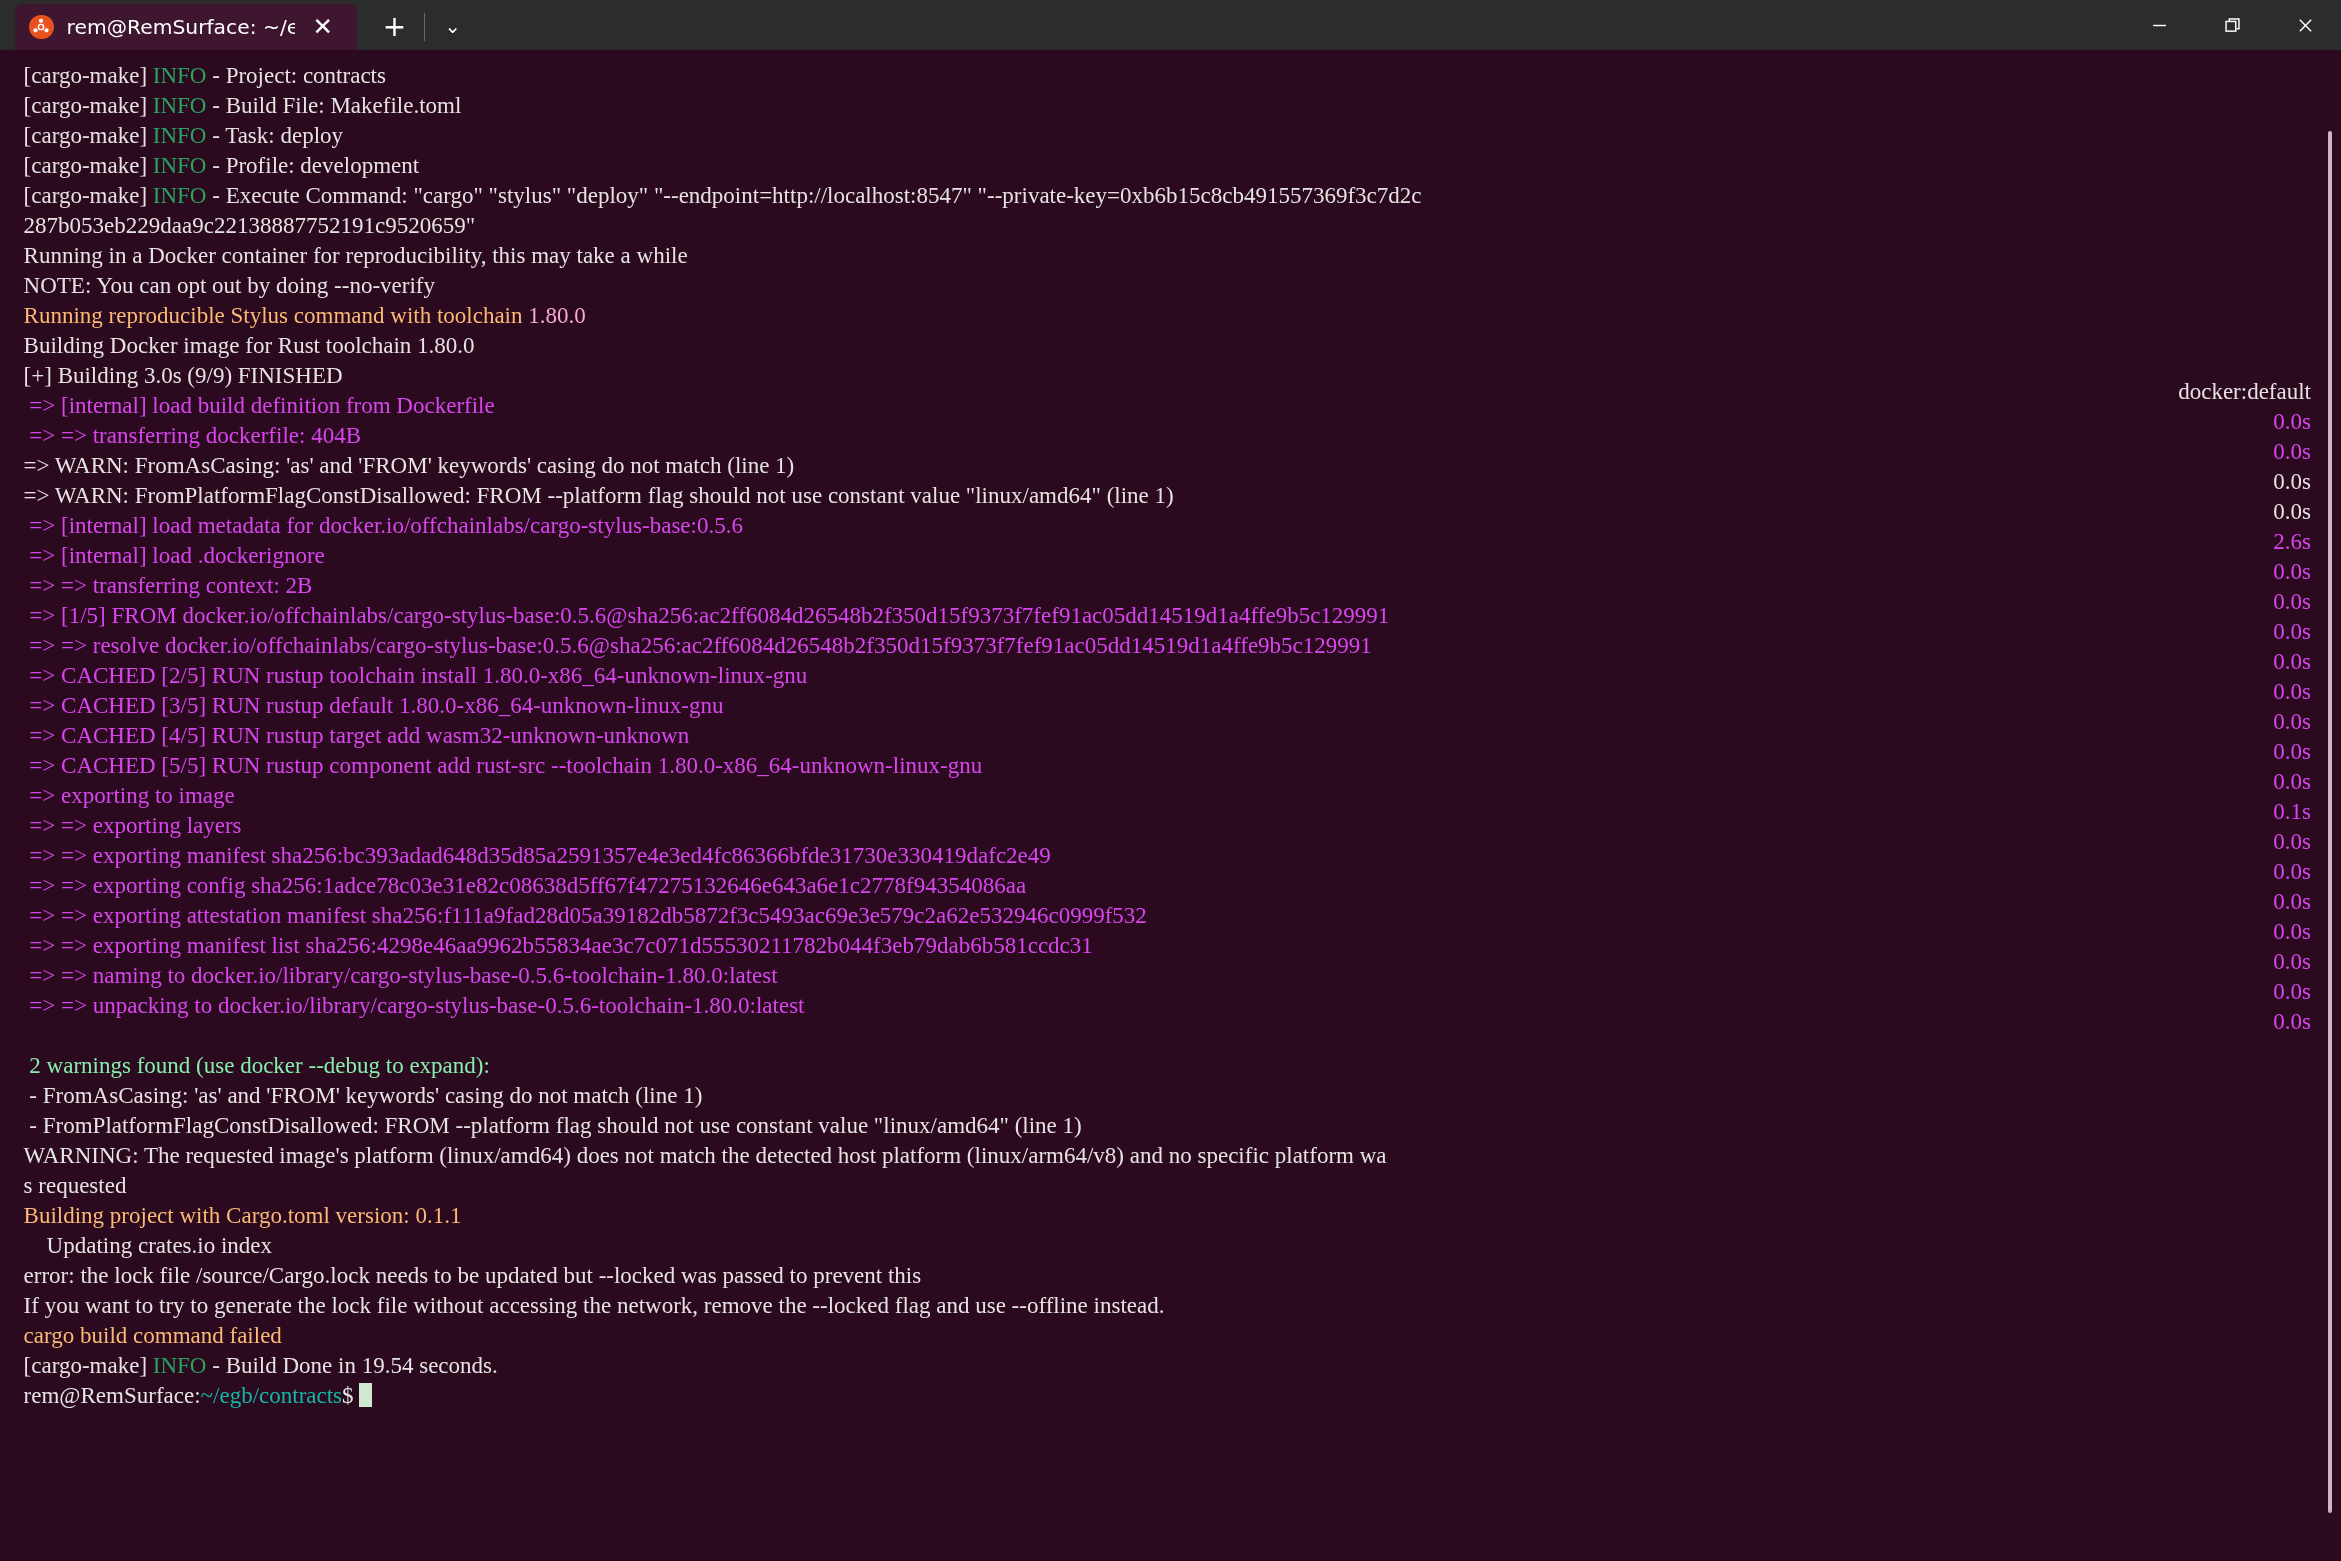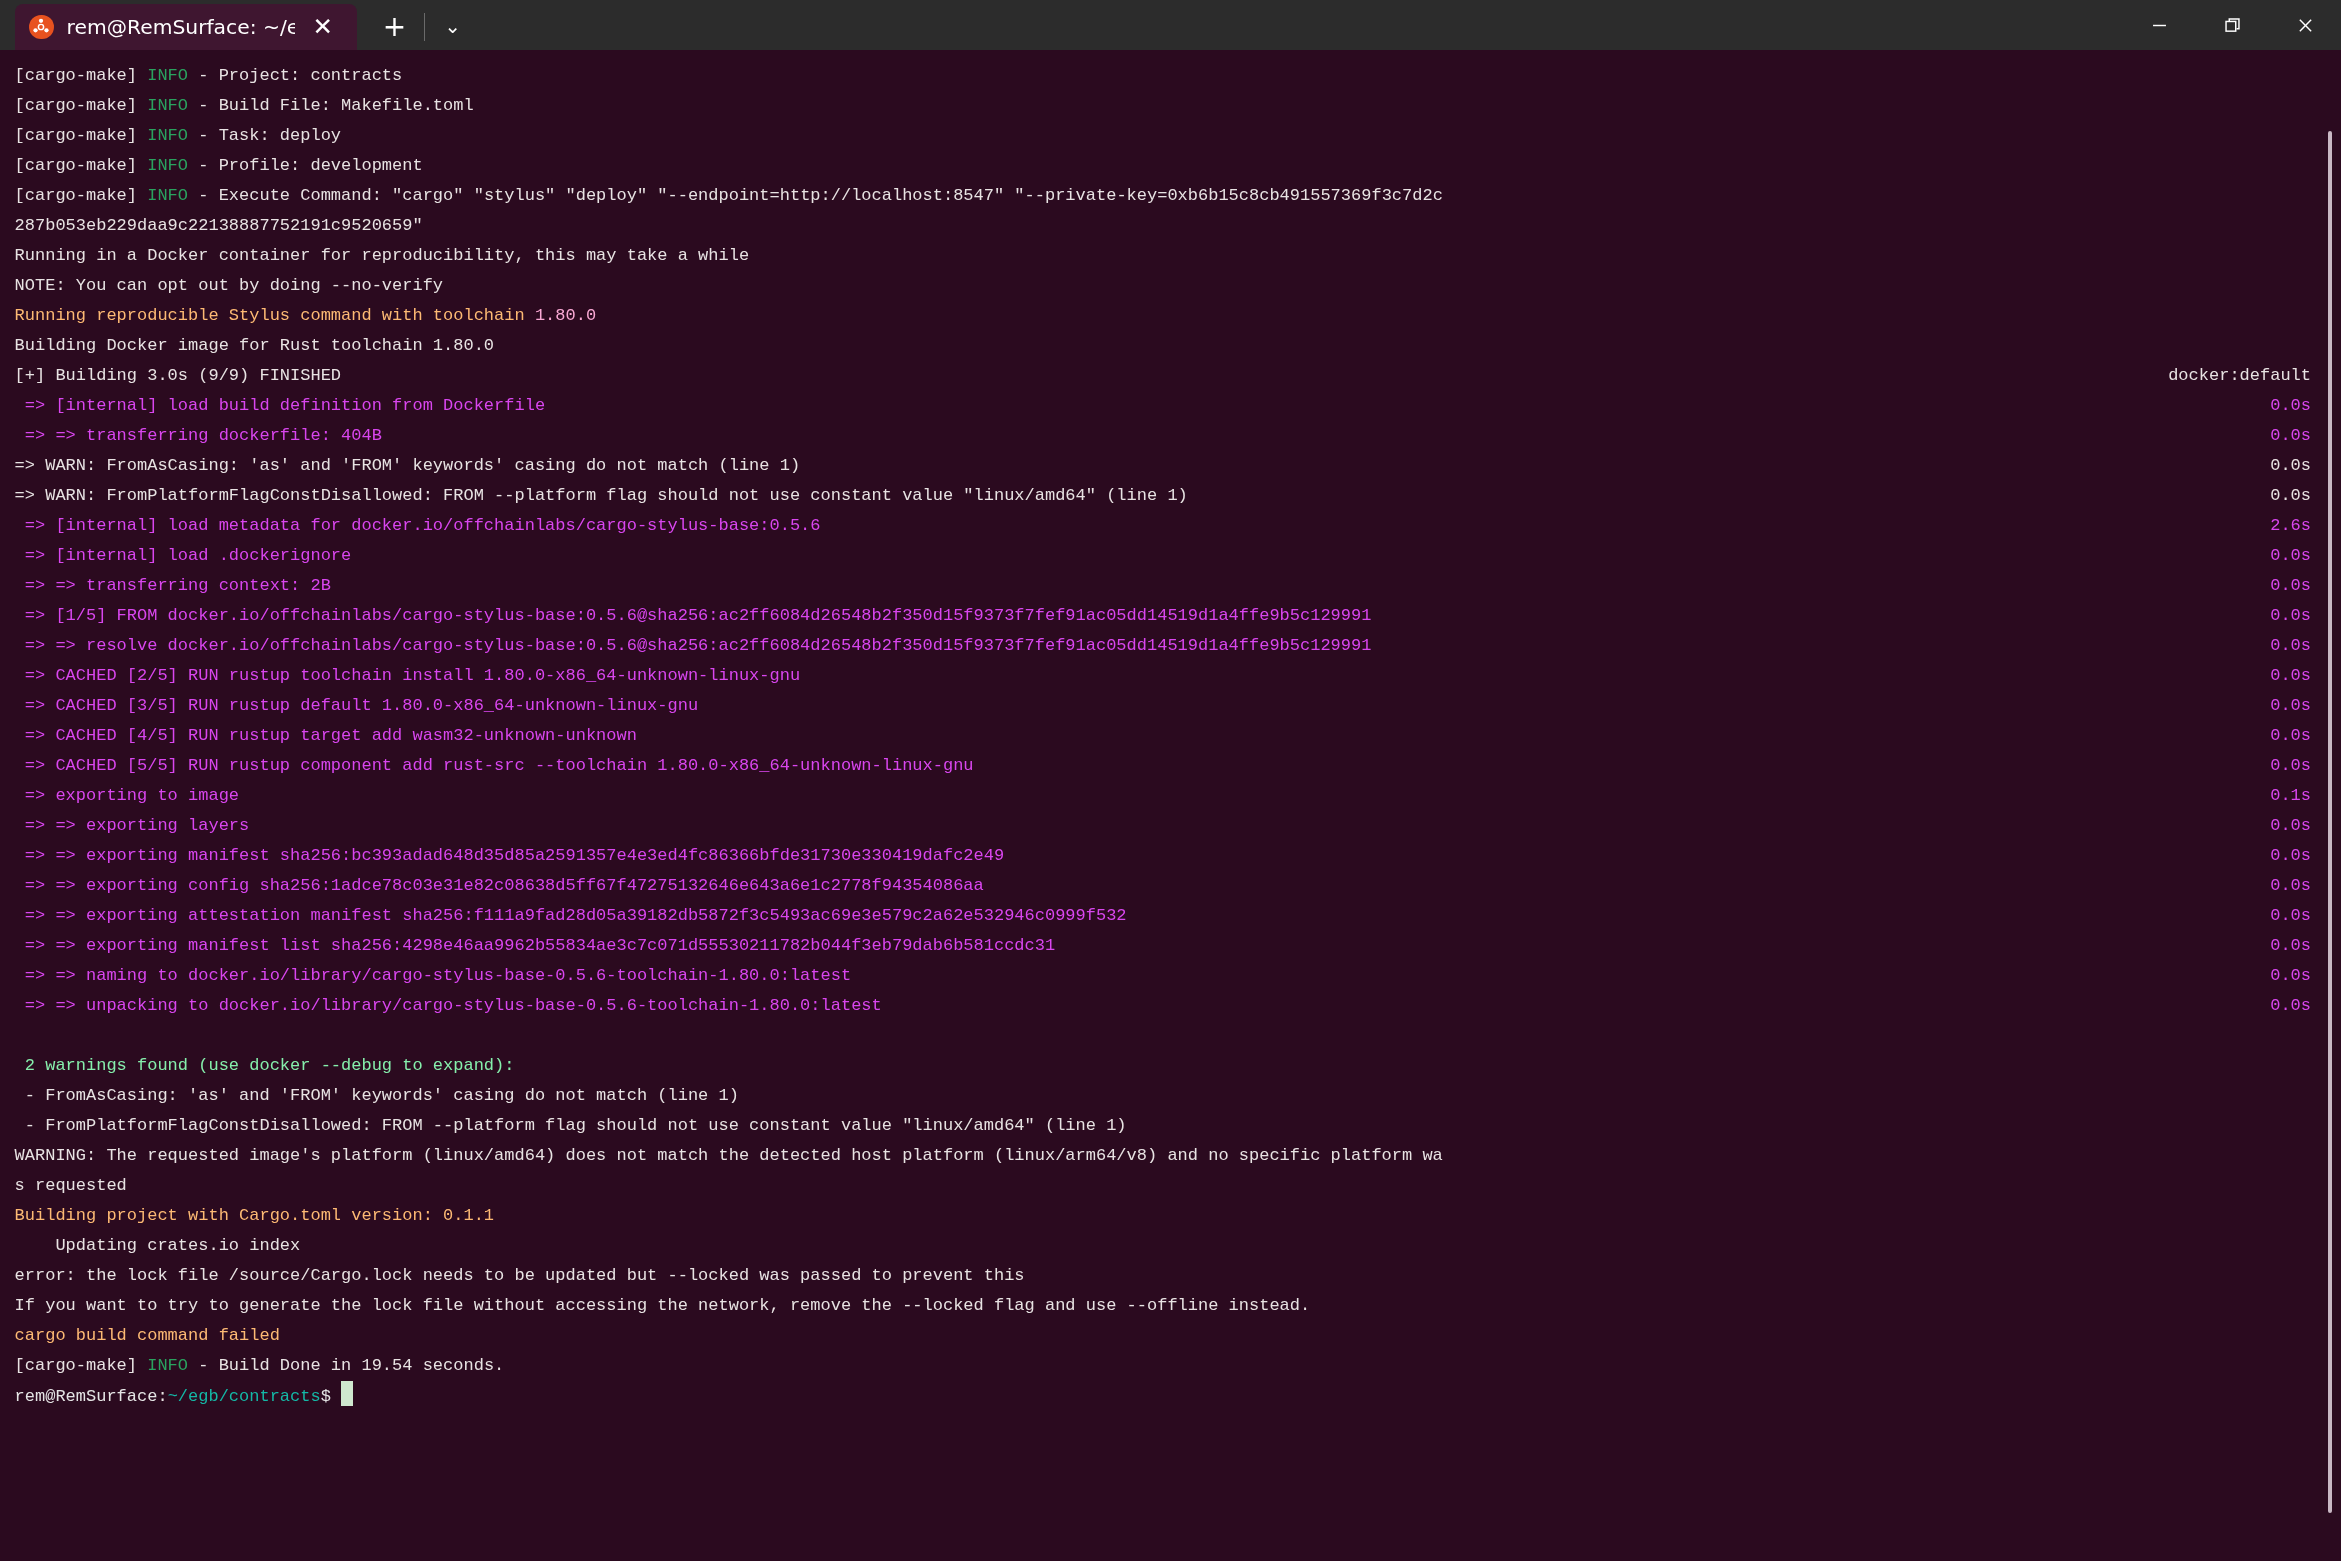--- a/index.html
+++ b/index.html
@@ -123,31 +123,32 @@
   
   #terminal {
     position: relative;
     height: 1511px;
     background: #2b0a1f;
     overflow: hidden;
     padding: 11.4px 0 0 14.6px;
     box-sizing: border-box;
   }
   #screen {
-    font-family: Liberation Mono, monospace;
-    font-size: 17px;
+    font-family: Liberation Serif, serif;
+    font-size: 23px;
     line-height: 30px;
     white-space: pre;
     letter-spacing: 0px;
+    margin-left: 9px;
   }
   .row { height: 30px; position: relative; }
   .dur {
     position: absolute;
     right: 31px;
-    top: 0;
+    top: 16px;
     text-align: center;
   }
   
   .c-white  { color: #e8e3e3; }
   .c-green  { color: #2aa25f; }
   .c-bgreen { color: #f9a8d4; }
   .c-blue   { color: #d946ef; }
   .c-grey   { color: #fdba74; }
   .c-tan    { color: #86efac; }
   .c-pgreen { color: #e5e5e5; }

